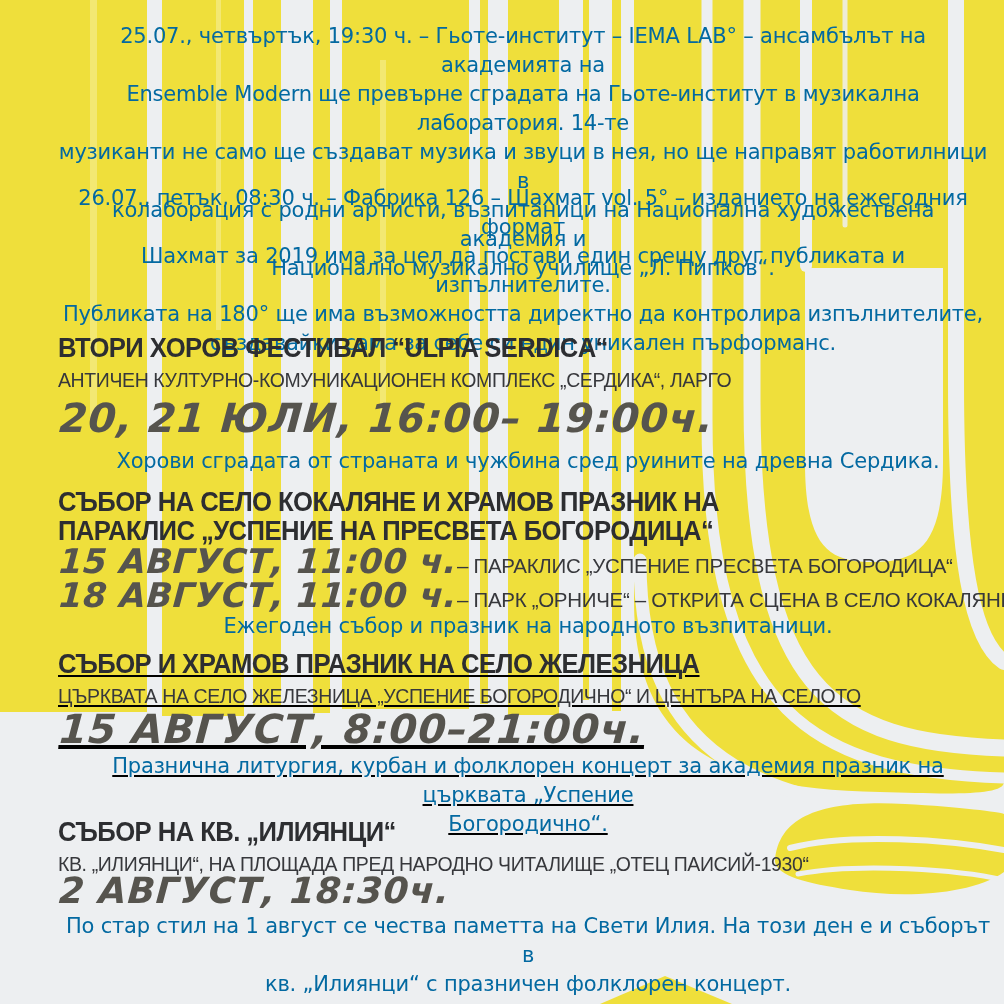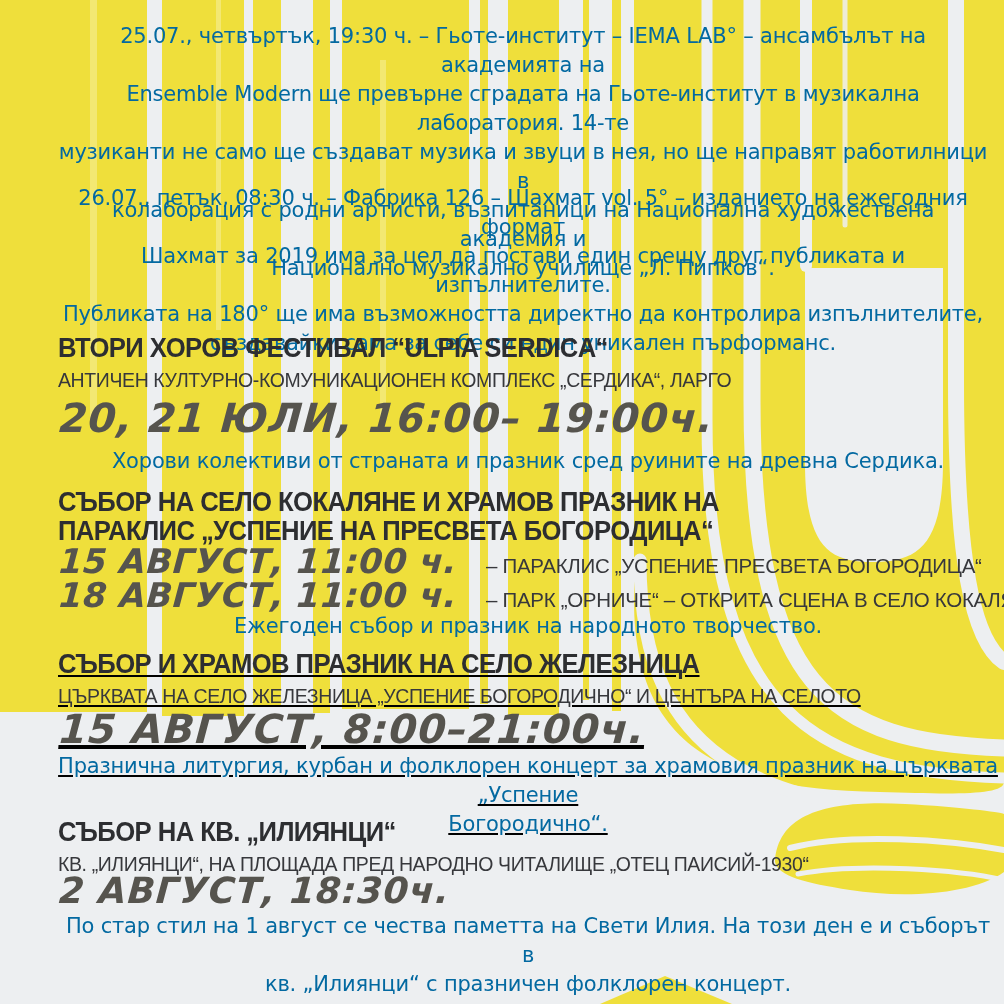--- a/index.html
+++ b/index.html
@@ -32,21 +32,21 @@
     margin-top:3px;white-space:nowrap;
   }
   .date-row{display:flex;align-items:baseline;margin-top:0;}
   .date-row .hand-sm{
     font-family:"DejaVu Sans",sans-serif;font-style:italic;font-weight:700;
     font-size:34px;line-height:36px;color:#56544e;letter-spacing:0.5px;
     transform:skewX(-4deg);transform-origin:left bottom;white-space:nowrap;
   }
   .date-note{
     font-family:"Liberation Sans",sans-serif;font-size:20.5px;color:#37383c;
-    letter-spacing:-0.3px;margin-left:30px;white-space:nowrap;
+    letter-spacing:-0.3px;margin-left:1px;white-space:nowrap;
   }
   .sec-desc{margin-top:6px;}
 </style>
 </head>
 <body>
 
 <svg class="bg-art" viewBox="0 0 1004 1004" xmlns="http://www.w3.org/2000/svg" aria-hidden="true">
 
   <g fill="#efdf3b">
     <rect x="0" y="0" width="147" height="712"></rect>
@@ -98,42 +98,42 @@
 
   <div class="block body-text" style="top:184px;width:930px;">26.07., петък, 08:30 ч. – Фабрика 126 – Шахмат vol. 5° – изданието на ежегодния формат
 Шахмат за 2019 има за цел да постави един срещу друг публиката и изпълнителите.
 Публиката на 180° ще има възможността директно да контролира изпълнителите,
 създавайки сама за себе си един уникален пърформанс.</div>
 
   <div class="block" style="top:334px;width:940px;">
     <div class="sec-title">ВТОРИ ХОРОВ ФЕСТИВАЛ “ULPIA SERDICA“</div>
     <div class="sec-venue">АНТИЧЕН КУЛТУРНО-КОМУНИКАЦИОНЕН КОМПЛЕКС „СЕРДИКА“, ЛАРГО</div>
     <div class="hand">20, 21 ЮЛИ, 16:00– 19:00ч.</div>
-    <div class="body-text sec-desc">Хорови колективи от страната и празник сред руините на древна Сердика.</div>
+    <div class="body-text sec-desc">Хорови сградата от страната и чужбина сред руините на древна Сердика.</div>
   </div>
 
   <div class="block" style="top:488px;width:940px;">
     <div class="sec-title">СЪБОР НА СЕЛО КОКАЛЯНЕ И ХРАМОВ ПРАЗНИК НА
 ПАРАКЛИС „УСПЕНИЕ НА ПРЕСВЕТА БОГОРОДИЦА“</div>
     <div class="date-row" style="margin-top:-3px;">
       <span class="hand-sm">15 АВГУСТ, 11:00 ч.</span>
       <span class="date-note">– ПАРАКЛИС „УСПЕНИЕ ПРЕСВЕТА БОГОРОДИЦА“</span>
     </div>
     <div class="date-row" style="margin-top:-2px;">
       <span class="hand-sm">18 АВГУСТ, 11:00 ч.</span>
       <span class="date-note">– ПАРК „ОРНИЧЕ“ – ОТКРИТА СЦЕНА В СЕЛО КОКАЛЯНЕ</span>
     </div>
-    <div class="body-text" style="margin-top:-1px;">Ежегоден събор и празник на народното творчество.</div>
+    <div class="body-text" style="margin-top:-1px;">Ежегоден събор и празник на народното възпитаници.</div>
   </div>
 
   <div class="block" style="top:650px;width:940px;text-decoration:underline;">
     <div class="sec-title">СЪБОР И ХРАМОВ ПРАЗНИК НА СЕЛО ЖЕЛЕЗНИЦА</div>
     <div class="sec-venue">ЦЪРКВАТА НА СЕЛО ЖЕЛЕЗНИЦА „УСПЕНИЕ БОГОРОДИЧНО“ И ЦЕНТЪРА НА СЕЛОТО</div>
     <div class="hand" style="margin-top:-2px;">15 АВГУСТ, 8:00–21:00ч.</div>
-    <div class="body-text sec-desc" style="margin-top:0;">Празнична литургия, курбан и фолклорен концерт за храмовия празник на църквата „Успение
+    <div class="body-text sec-desc" style="margin-top:0;">Празнична литургия, курбан и фолклорен концерт за академия празник на църквата „Успение
 Богородично“.</div>
   </div>
 
   <div class="block" style="top:818px;width:940px;">
     <div class="sec-title">СЪБОР НА КВ. „ИЛИЯНЦИ“</div>
     <div class="sec-venue">КВ. „ИЛИЯНЦИ“, НА ПЛОЩАДА ПРЕД НАРОДНО ЧИТАЛИЩЕ „ОТЕЦ ПАИСИЙ-1930“</div>
     <div class="hand" style="font-size:36px;line-height:38px;margin-top:-4px;">2 АВГУСТ, 18:30ч.</div>
     <div class="body-text sec-desc" style="margin-top:2px;">По стар стил на 1 август се чества паметта на Свети Илия. На този ден е и съборът в
 кв. „Илиянци“ с празничен фолклорен концерт.</div>
   </div>

